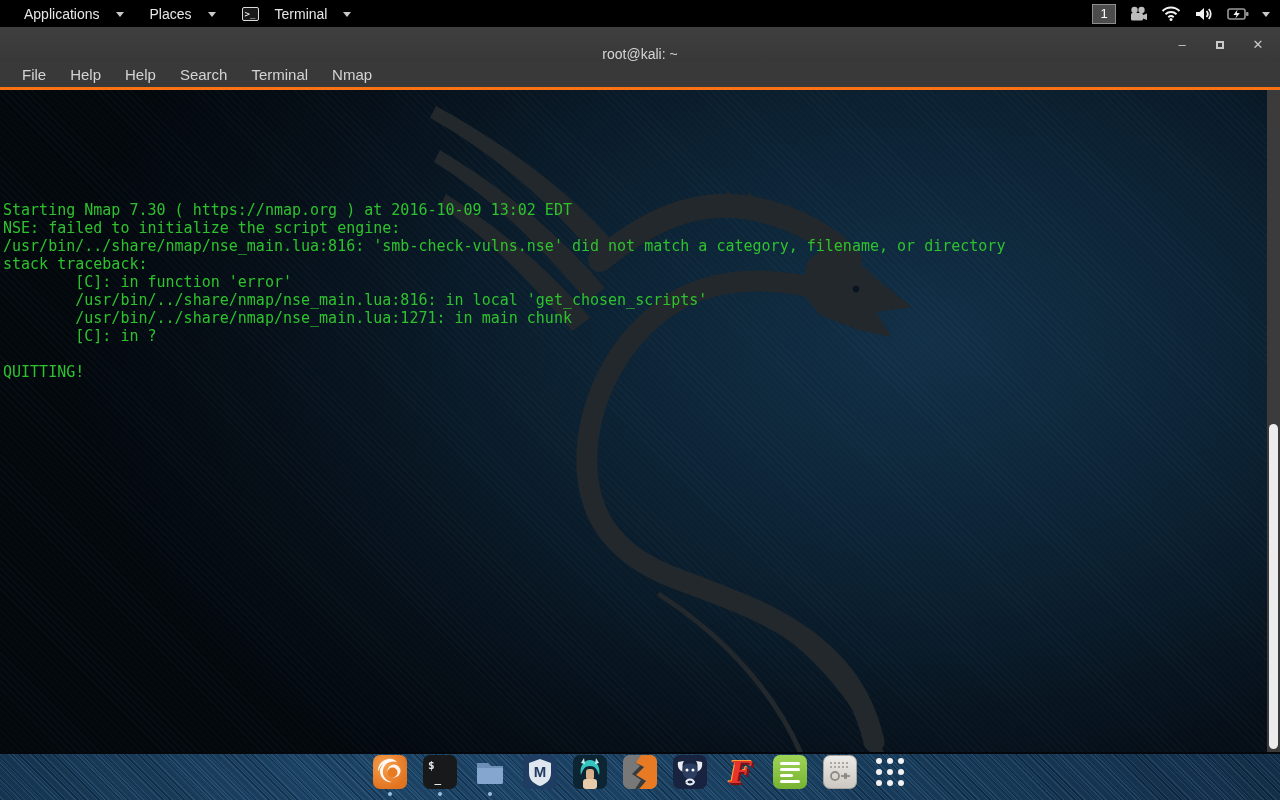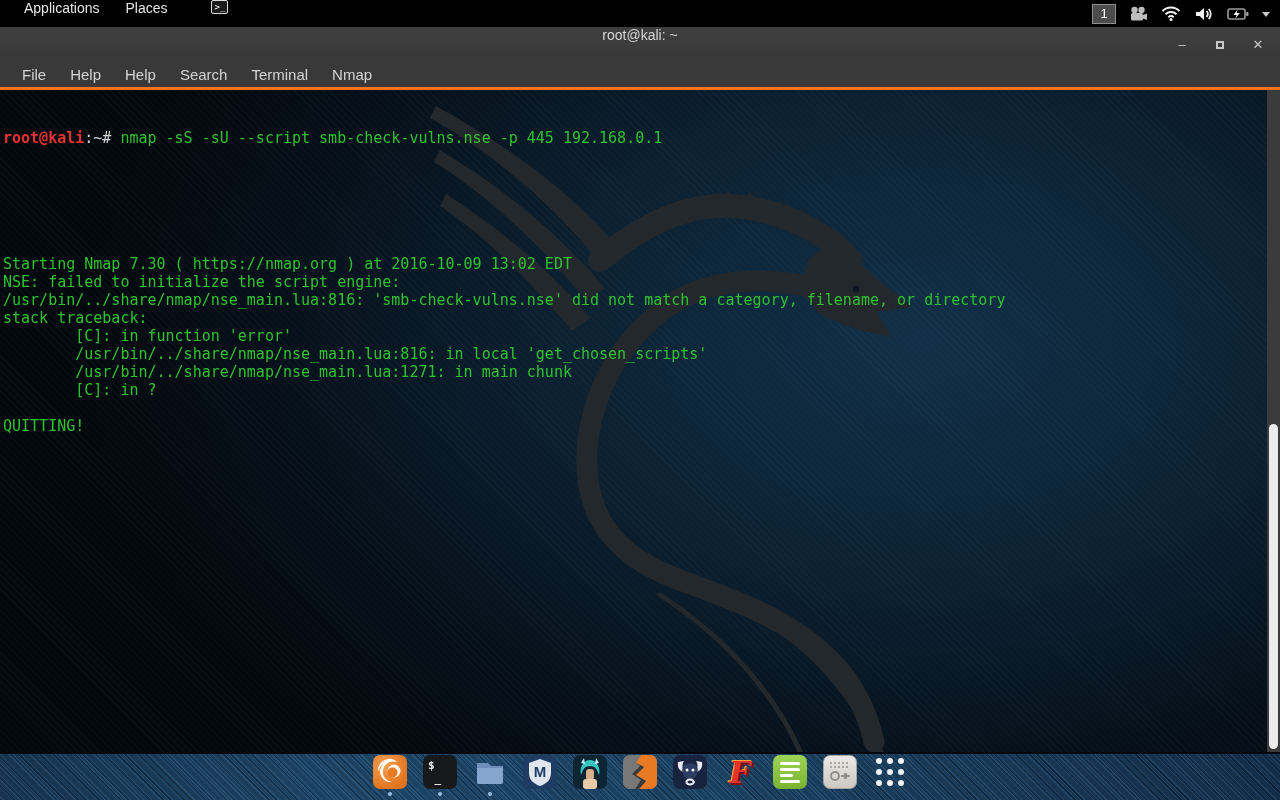--- a/index.html
+++ b/index.html
@@ -4,37 +4,37 @@
 <style>
   * { margin:0; padding:0; box-sizing:border-box; }
   html,body { width:1280px; height:800px; overflow:hidden; background:#000;
               font-family:"Liberation Sans", sans-serif; }
 
   
   .top-bar { position:absolute; left:0; top:0; width:1280px; height:27px;
              background:#000; color:#e6e6e6; font-size:14px;
              display:flex; align-items:center; }
   .tb-left { display:flex; align-items:center; gap:6px; padding-left:14px; }
-  .tb-menu { display:flex; align-items:center; gap:16px; padding:0 10px; height:27px; cursor:default;flex-direction:column; }
+  .tb-menu { display:flex; align-items:center; gap:16px; padding:0 10px; height:27px; cursor:default; }
   .caret { width:0; height:0; border-left:4px solid transparent; border-right:4px solid transparent;
            border-top:5px solid #c9c9c9; margin-top:2px; }
   .term-mini { width:17px; height:14px; background:#1a1a1a; border:1px solid #dcdcdc;
                border-radius:2px; color:#fff; font:9px "DejaVu Sans Mono", monospace;
                line-height:12px; padding-left:2px; }
   .tb-clock { position:absolute; left:0; right:0; text-align:center; pointer-events:none; }
   .tb-clock span { pointer-events:auto; }
   .tb-right { margin-left:auto; display:flex; align-items:center; gap:13px; padding-right:10px; }
   .ws-box { min-width:24px; height:20px; border:1px solid #8e8e8e; background:#4c4c4c;
             color:#fff; text-align:center; font-size:13px; line-height:18px; padding:0 5px; }
   .tray-svg { display:block; }
 
   
   .titlebar { position:absolute; left:0; top:27px; width:1280px; height:35px;
               background:linear-gradient(#3f3f3f,#383838); color:#d6d6d6;
-              display:flex; align-items:flex-start; justify-content:center; font-size:14px; }
+              display:flex; align-items:flex-end; justify-content:center; font-size:14px; }
   .win-btns { position:absolute; right:14px; top:0; height:35px; display:flex; gap:22px;
               align-items:center; color:#c9c9c9; }
   .wb { width:16px; text-align:center; font-size:13px; cursor:default; }
   .wb-max { width:8px; height:8px; border:2px solid #c9c9c9; display:inline-block; }
 
   .menubar { position:absolute; left:0; top:62px; width:1280px; height:28px;
              background:#393939; border-bottom:3px solid #f97316;
              display:flex; align-items:center; gap:4px; padding-left:12px;
              color:#d4d4d4; font-size:15px; }
   .mb-item { padding:3px 10px; border-radius:3px; cursor:default; }
@@ -170,21 +170,20 @@
     <g fill="none" stroke="#23282c" stroke-linecap="round">
       <path d="M600,170 C660,120 710,108 760,120 C800,130 832,148 850,170" stroke-width="24"></path>
       <path d="M838,205 C780,185 715,185 670,215 C625,245 595,295 588,350 C580,420 610,465 680,490 C740,512 790,530 830,570 C855,595 868,625 874,652" stroke-width="21"></path>
       <path d="M700,495 C780,525 842,585 876,653 C884,670 888,684 890,696" stroke-width="7"></path>
       <path d="M660,505 C730,550 782,612 806,676" stroke-width="5"></path>
     </g>
     <circle cx="856" cy="199" r="3.2" fill="#0a1420"></circle>
   </svg>
 
   <div class="t-text">
-    <div class="t-line"><span class="p-user">root@kali</span><span class="p-rest">:~# </span><span class="t-cmd">nmap -sS -sU --script smb-check-vulns.nse -p 445 192.168.0.1</span></div>
     <div>
       
     <div class="t-line"></div><div class="t-line">Starting Nmap 7.30 ( https://nmap.org ) at 2016-10-09 13:02 EDT</div><div class="t-line">NSE: failed to initialize the script engine:</div><div class="t-line">/usr/bin/../share/nmap/nse_main.lua:816: 'smb-check-vulns.nse' did not match a category, filename, or directory</div><div class="t-line">stack traceback:</div><div class="t-line">        [C]: in function 'error'</div><div class="t-line">        /usr/bin/../share/nmap/nse_main.lua:816: in local 'get_chosen_scripts'</div><div class="t-line">        /usr/bin/../share/nmap/nse_main.lua:1271: in main chunk</div><div class="t-line">        [C]: in ?</div><div class="t-line"></div><div class="t-line">QUITTING!</div></div>
   </div>
 
   <div class="scrollbar">
     <div class="sb-thumb"></div>
   </div>
 </div>
 

